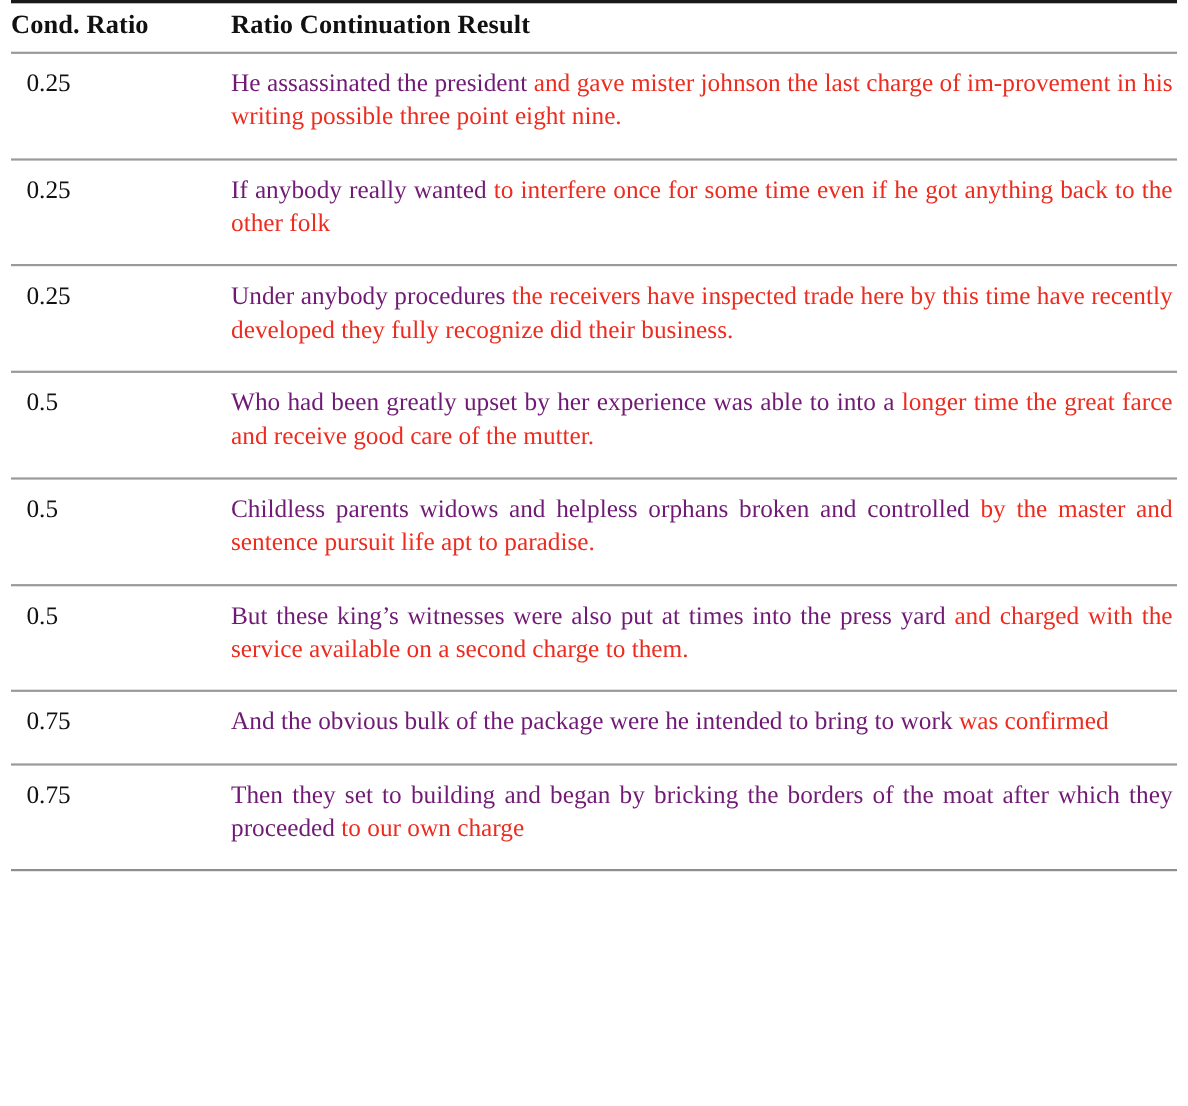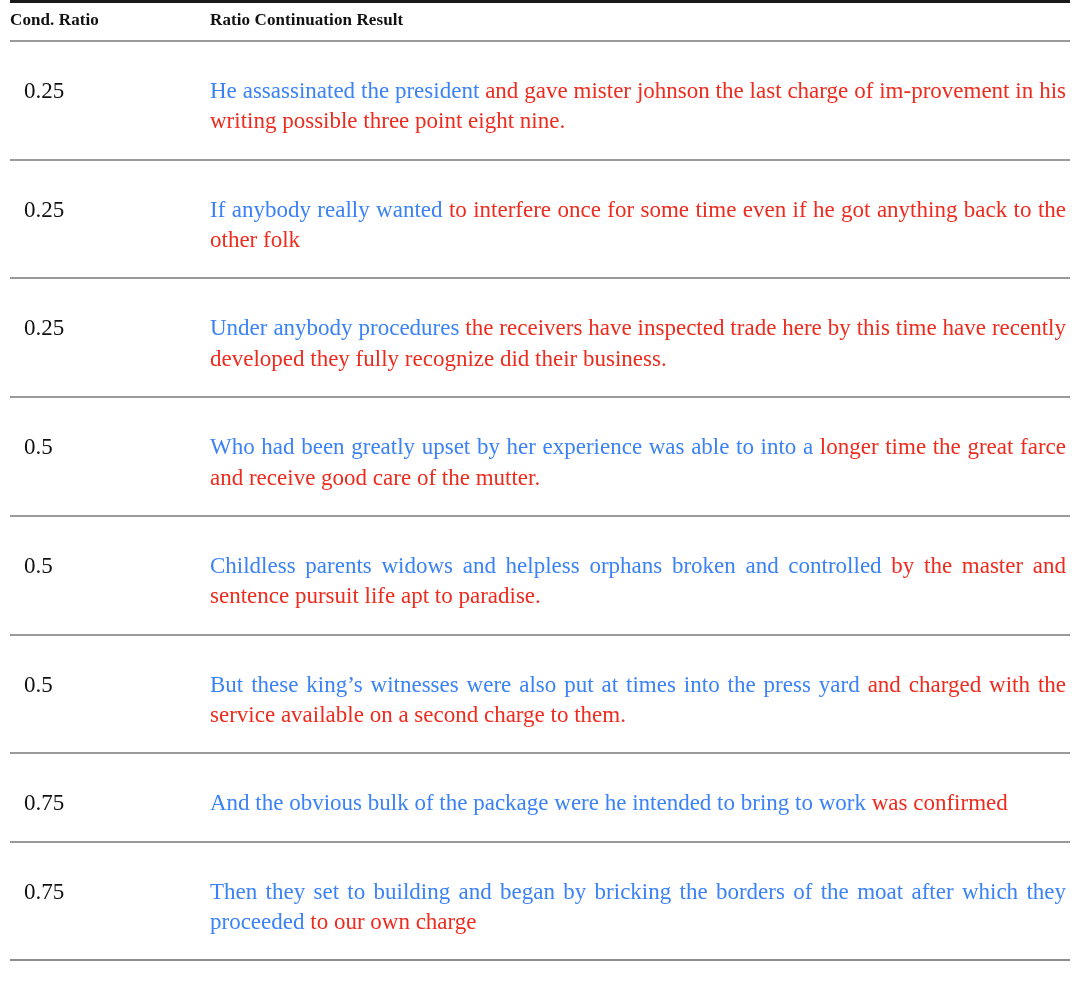--- a/index.html
+++ b/index.html
@@ -41,34 +41,34 @@
   }
   .rule-bottom {
     height: 2px;
     background: #8e8e8e;
     width: 100%;
   }
 
   thead th {
     text-align: left;
     font-weight: bold;
-    font-size: 17px;
+    font-size: 24px;
     padding: 7px 0 9px 0;
     vertical-align: bottom;
     letter-spacing: 0.1px;
   }
 
   col.col-ratio { width: 200px; }
   col.col-result { width: 860px; }
 
   tbody td {
     vertical-align: top;
     font-size: 23px;
     line-height: 1.32;
-    padding: 34px 0 22px 0;
+    padding: 12px 0 22px 0;
   }
   tbody td.ratio-cell {
     padding-left: 14px;
     white-space: nowrap;
   }
   tbody td.result-cell {
     padding-right: 4px;
     text-align: justify;
     text-justify: inter-word;
     hyphens: manual;
@@ -76,21 +76,21 @@
 
   tbody tr.data-row + tr.sep-row td,
   tbody tr.sep-row td {
     padding: 0;
     height: 2px;
     line-height: 0;
     font-size: 0;
   }
   tr.sep-row .rule-mid { height: 2px; }
 
-  .prompt-text { color: #3b82f6; }
+  .prompt-text { color: #701a75; }
   .cont-text { color: #ED2B1E; }
 
   .rule-cell { padding: 0 !important; height: 3px; line-height: 0; font-size: 0; }
 </style>
 </head>
 <body>
 
 <div class="table-wrap">
   <table class="result-table">
     <colgroup>

